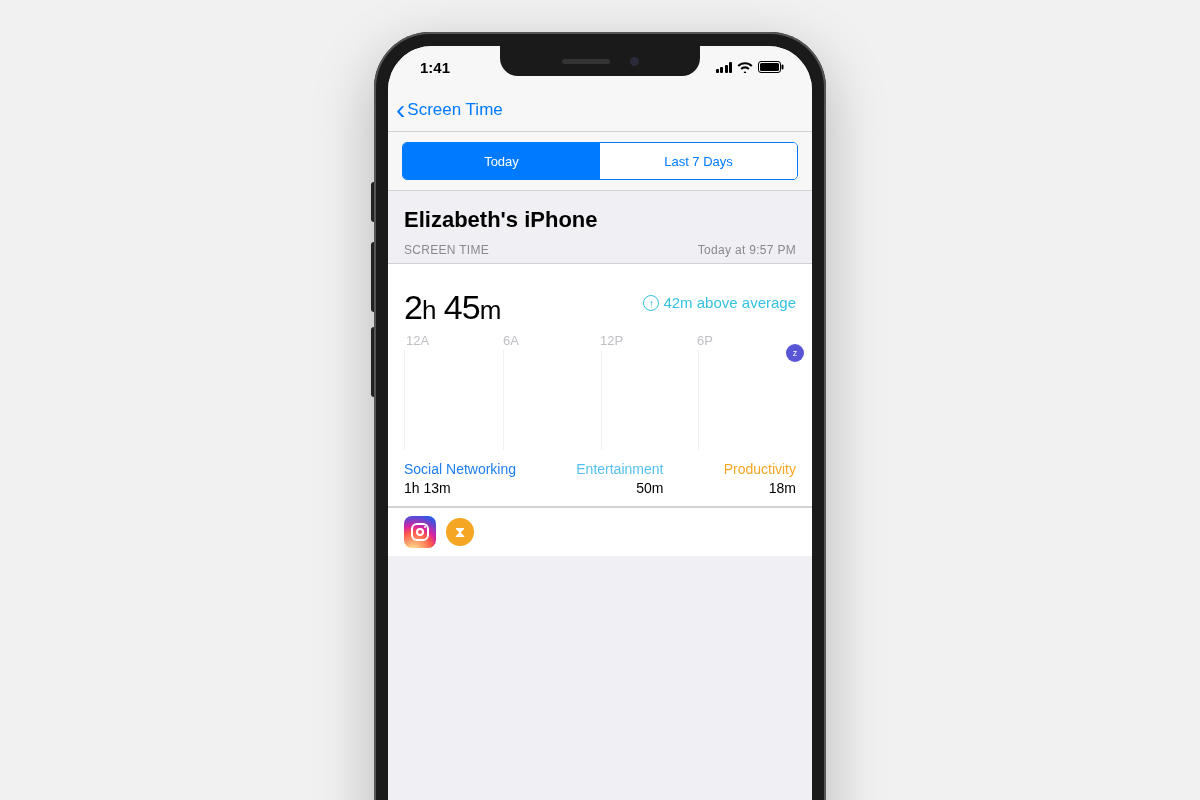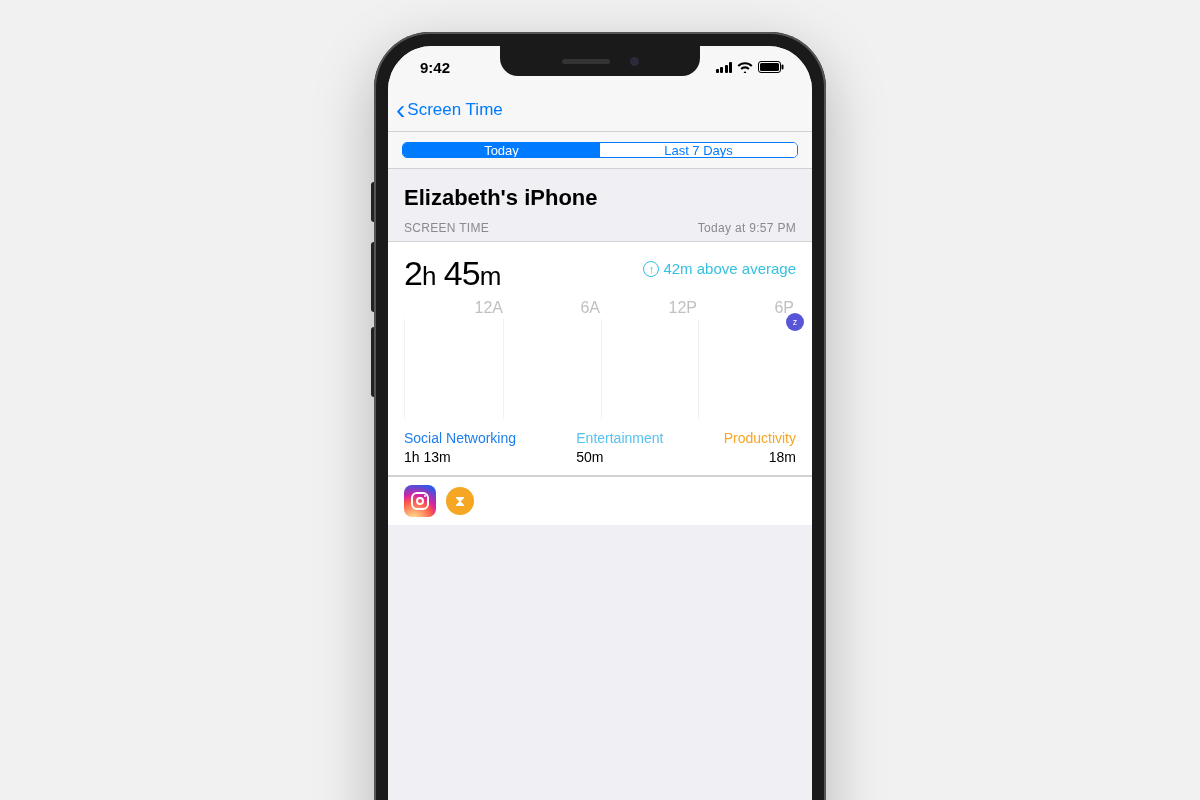--- a/index.html
+++ b/index.html
@@ -78,49 +78,49 @@
     padding: 0 8px;
     border-bottom: 1px solid #d1d1d6;
     background:#f7f7f7;
   }
   .nav-back { color:#007aff; display:flex; align-items:center; font-size:17px; }
   .nav-back .chev { font-size: 28px; line-height: 1; margin-right:2px; font-weight:300; }
 
   .segmented-wrap { padding: 10px 14px; border-bottom:1px solid #d1d1d6; background:#f7f7f7; }
   .segmented {
     display:flex; border:1px solid #007aff; border-radius:5px; overflow:hidden;
-    height: 16px;
+    height: 38px;
   }
   .seg-item {
     flex:1; display:flex; align-items:center; justify-content:center;
     font-size:13px; color:#007aff; background:#fff;
   }
   .seg-item.active { background:#007aff; color:#fff; }
 
   .device-title { padding: 16px 16px 10px; font-size:22px; font-weight:700; background:#efeff4; }
   .section-header {
     display:flex; justify-content:space-between;
     padding: 0 16px 6px; font-size:12px; color:#8a8a8e; letter-spacing:.3px;
     background:#efeff4;
   }
 
   .card {
     background:#fff;
     border-top:1px solid #d1d1d6;
     border-bottom:1px solid #d1d1d6;
   }
-  .card-pad { padding:12px 16px 8px; }
+  .card-pad { padding:24px 16px 8px; }
   .total-row { display:flex; justify-content:space-between; align-items:flex-start; }
   .total-time { font-size:34px; font-weight:300; letter-spacing:-1px; }
   .total-time .u { font-size:26px; }
   .avg { color:#34c2e0; font-size:15px; display:flex; align-items:center; gap:4px; margin-top:6px;}
   .avg .arrow { width:16px;height:16px;border-radius:50%;border:1.5px solid #34c2e0;display:inline-flex;align-items:center;justify-content:center;font-size:11px;font-weight:700;}
 
   .chart-wrap { margin-top:6px; }
-  .chart-labels { display:flex; font-size:16px; color:#bfbfc4; padding:0 2px 2px;text-align:right; }
+  .chart-labels { display:flex; font-size:13px; color:#bfbfc4; padding:0 2px 2px; }
   .chart-labels span { width:25%; }
   .chart {
     display:flex; align-items:flex-end; height:100px; gap:3px;
     border-left:1px solid #efeff4;
     position:relative;
     padding:0 2px;
   }
   .chart .col { flex:1; display:flex; flex-direction:column-reverse; justify-content:flex-start; position:relative; }
   .chart .seg { width:100%; }
   .chart .seg.soc { background:#1e7ef0; }
@@ -130,21 +130,21 @@
   .chart .divider { position:absolute; top:0; bottom:0; width:1px; background:#efeff4; }
   .bedtime-badge { position:absolute; right:-8px; top:-6px; width:18px; height:18px; border-radius:50%; background:#5856d6; color:#fff; font-size:9px; display:flex;align-items:center;justify-content:center; }
 
   .legend { display:flex; justify-content:space-between; margin-top:10px;gap:48px; }
   .legend-item { font-size:14px; line-height:1.35; }
   .legend-item .lbl.soc { color:#1e7ef0; } 
   .legend-item .lbl.ent { color:#56c1ef; }
   .legend-item .lbl.prod { color:#f5a623;text-align:right; }
   .legend-item .val { color:#000; }
   .legend-item:last-child { text-align:right; }
-  .legend-item:nth-child(2){ text-align:left; }
+  .legend-item:nth-child(2){ text-align:right; }
 
   .row {
     display:flex; justify-content:space-between; align-items:center;
     padding: 12px 16px; border-top:1px solid #e4e4e8;
     font-size:17px;
   }
   .row .val { color:#8a8a8e; }
 
   .limits-header { padding: 18px 16px 6px; font-size:12px; color:#8a8a8e; letter-spacing:.3px; background:#efeff4; }
 
@@ -172,21 +172,21 @@
 <body>
 
 <div class="phone">
   <div class="screen">
     <div class="notch">
       <span class="speaker"></span>
         <span class="cam"></span>
     </div>
 
     <div class="status-bar">
-      <span>9:42</span>
+      <span>1:41</span>
       <span class="status-right">
         <span class="signal">
             <span></span>
             <span></span>
             <span></span>
             <span></span>
           </span>
         <span class="wifi-icon">
           <svg width="16" height="12" viewBox="0 0 16 12">
               <path d="M8 10.5a1.2 1.2 0 100 2.4 1.2 1.2 0 000-2.4zM3.4 7.2a6.5 6.5 0 019.2 0l-1.5 1.5a4.4 4.4 0 00-6.2 0L3.4 7.2zM.5 4.3a10.6 10.6 0 0115 0L14 5.8a8.5 8.5 0 00-12 0L.5 4.3z" fill="#000"></path>

